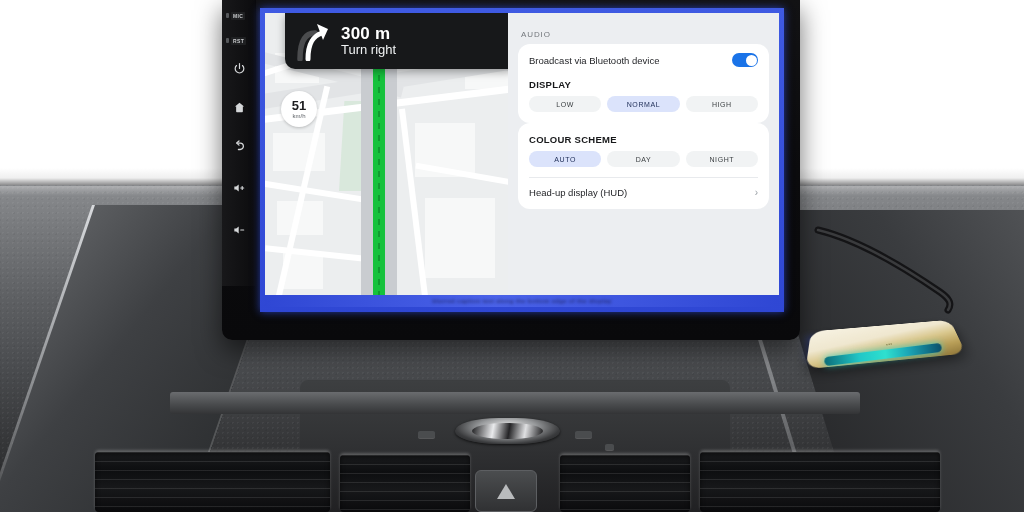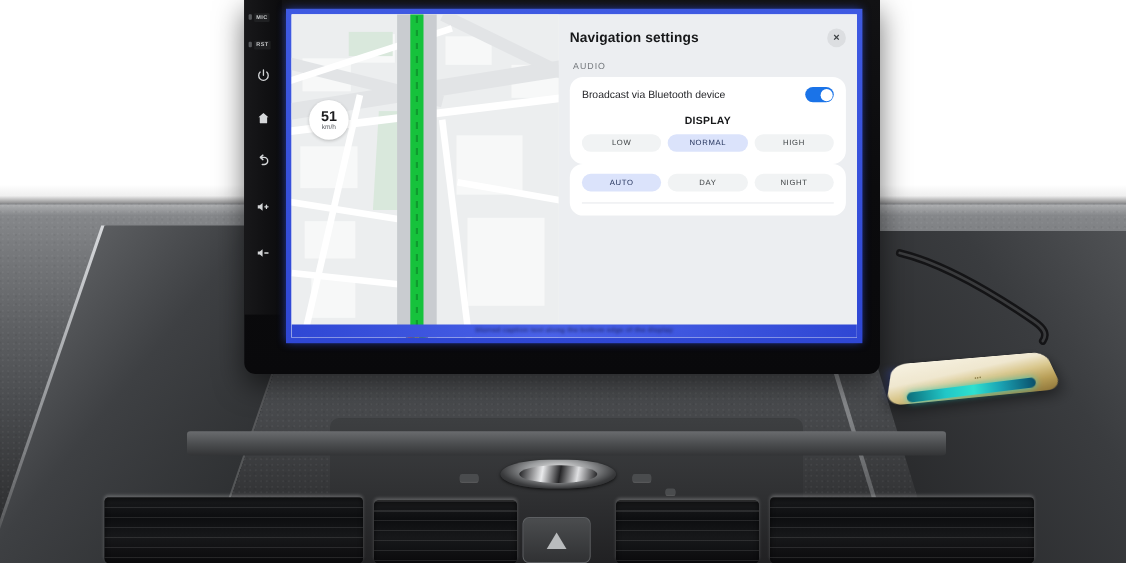--- a/index.html
+++ b/index.html
@@ -221,21 +221,21 @@
   .close-btn {
     width:17px; height:17px; border-radius:50%; background:#dcdee1;
     display:flex; align-items:center; justify-content:center;
     font-size:10px; color:#3c4043; font-weight:600; cursor:pointer;
   }
   .sec-label {
     font-size:8px; color:#73777c; letter-spacing:.9px; font-weight:500;
     margin:9px 0 5px 3px; text-transform:uppercase;
   }
   .card {
-    background:#ffffff; border-radius:12px; padding:9px 11px 11px 11px;text-align:center;
+    background:#ffffff; border-radius:12px; padding:9px 11px 11px 11px;
   }
   .row-toggle { display:flex; align-items:center; justify-content:space-between; }
   .row-label { font-size:9.5px; color:#1f2024; font-weight:400; }
   .toggle {
     width:26px; height:14px; border-radius:8px; background:#1a73e8;
     position:relative; flex:none; cursor:pointer;
   }
   .toggle .knob {
     position:absolute; right:1.5px; top:1.5px; width:11px; height:11px;
     border-radius:50%; background:#ffffff;
@@ -432,53 +432,67 @@
             <i style="background:#d93025"></i>
               <i style="background:#f9ab00"></i>
               <i style="background:#1e8e3e"></i>
           </div>
 
           <div class="speed-badge">
             <span class="speed-val">51</span>
             <span class="speed-unit">km/h</span>
           </div>
 
+          <div class="turn-banner">
+            <div class="turn-arrow">
+              <svg width="38" height="40" viewBox="0 0 38 40">
+                <path d="M5 38 C5 20, 10 12, 20 12" stroke="#4b4c4e" stroke-width="5.5" fill="none" stroke-linecap="round"></path>
+                <path d="M13 38 C13 22, 18 15, 27 12" stroke="#ffffff" stroke-width="5" fill="none" stroke-linecap="round"></path>
+                <path d="M22 3 L33 8 L28 19 Z" fill="#ffffff"></path>
+              </svg>
+            </div>
+            <div class="turn-text">
+              <span class="turn-dist">300 m</span>
+              <span class="turn-act">Turn right</span>
+            </div>
+          </div>
         </div>
 
         <div class="settings">
 
-          <div class="set-head">
-            <span class="set-title">Navigation settings</span>
-            <span class="close-btn">×</span>
-          </div>
 
           <div class="sec-label">AUDIO</div>
           <div class="card">
             <div class="row-toggle">
               <span class="row-label">Broadcast via Bluetooth device</span>
               <span class="toggle">
                   <span class="knob"></span>
                 </span>
             </div>
 
             <div class="grp-title">DISPLAY</div>
             <div class="seg">
               <span class="seg-btn">LOW</span>
               <span class="seg-btn active">NORMAL</span>
               <span class="seg-btn">HIGH</span>
             </div>
           </div>
 
           <div class="card">
+            <div class="grp-title" style="margin-top:2px;">COLOUR SCHEME</div>
             <div class="seg">
               <span class="seg-btn active">AUTO</span>
               <span class="seg-btn">DAY</span>
               <span class="seg-btn">NIGHT</span>
             </div>
             <div class="divider"></div>
+            <div class="row-link">
+              <span class="row-label">Head-up display (HUD)</span>
+              <span class="chev">›</span>
+            </div>
           </div>
         </div>
 
         <div class="caption-strip">
           <div class="blur-text">blurred caption text along the bottom edge of the display</div>
         </div>
 
       </div>
     </div>
   </div>

